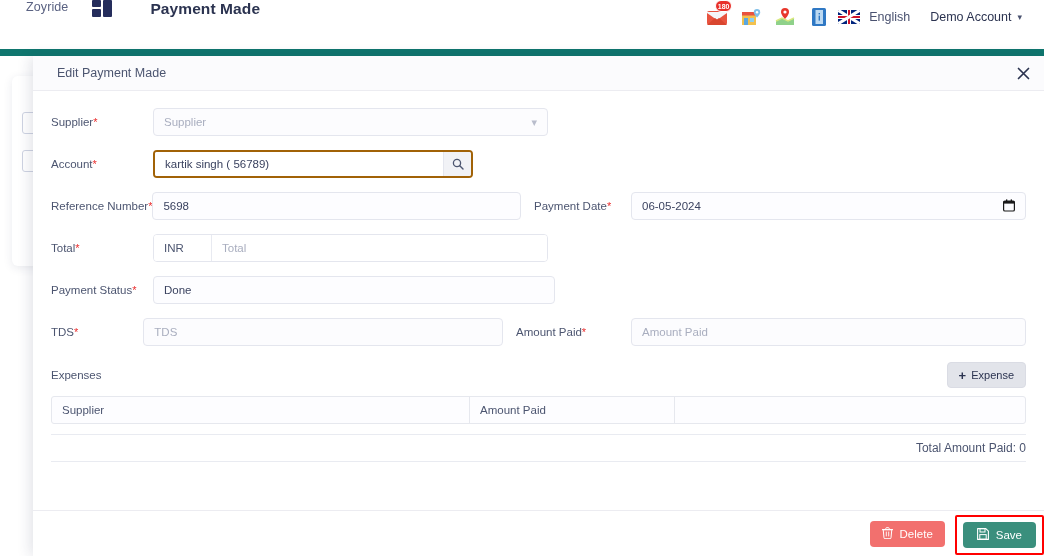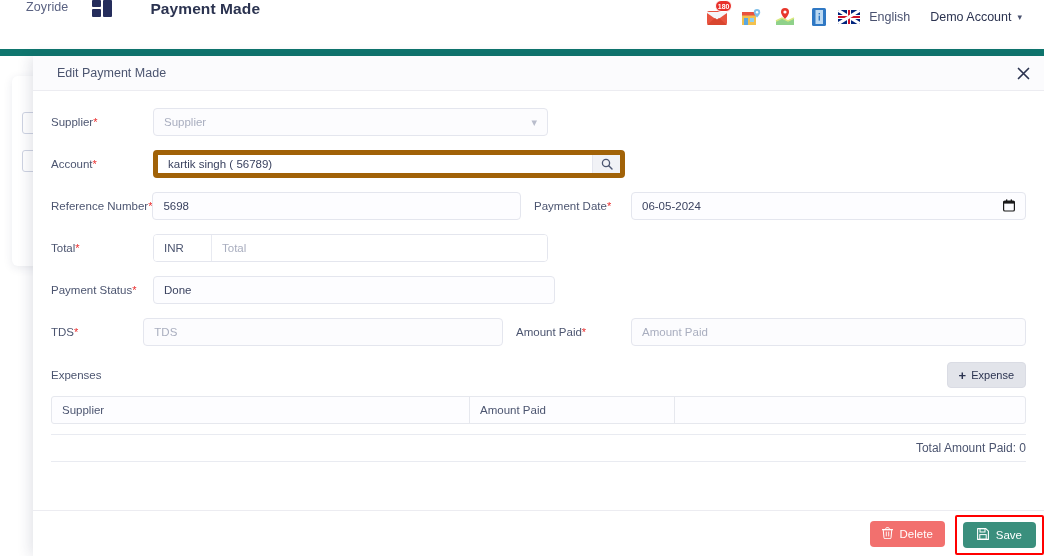--- a/index.html
+++ b/index.html
@@ -154,22 +154,22 @@
   .ctl.placeholder { color: #a9aebf; }
   .ctl.filled { color: #3b4360; background: #fdfdff; }
 
   
   #r-supplier .lbl { width: 102px; }
   #supplier-select { width: 395px; justify-content: space-between; cursor: pointer; }
   #supplier-select .chev { color: #b9bdcc; font-size: 11px; }
 
   #r-account .lbl { width: 102px; }
   #account-wrap {
-    width: 472px; height: 28px; display: flex; align-items: stretch;
-    border: 5px solid #a16207; border-radius: 4px; overflow: hidden;
+    width: 320px; height: 28px; display: flex; align-items: stretch;
+    border: 2px solid #a16207; border-radius: 4px; overflow: hidden;
     background: #fff;
   }
   #account-input {
     flex: 1; display: flex; align-items: center;
     font-size: 11.5px; color: #3b4360; padding: 0 10px; background: #fff;
   }
   #account-search {
     width: 28px; background: #f1f2f6; border-left: 1px solid #e4e6ee;
     display: flex; align-items: center; justify-content: center;
     cursor: pointer;

